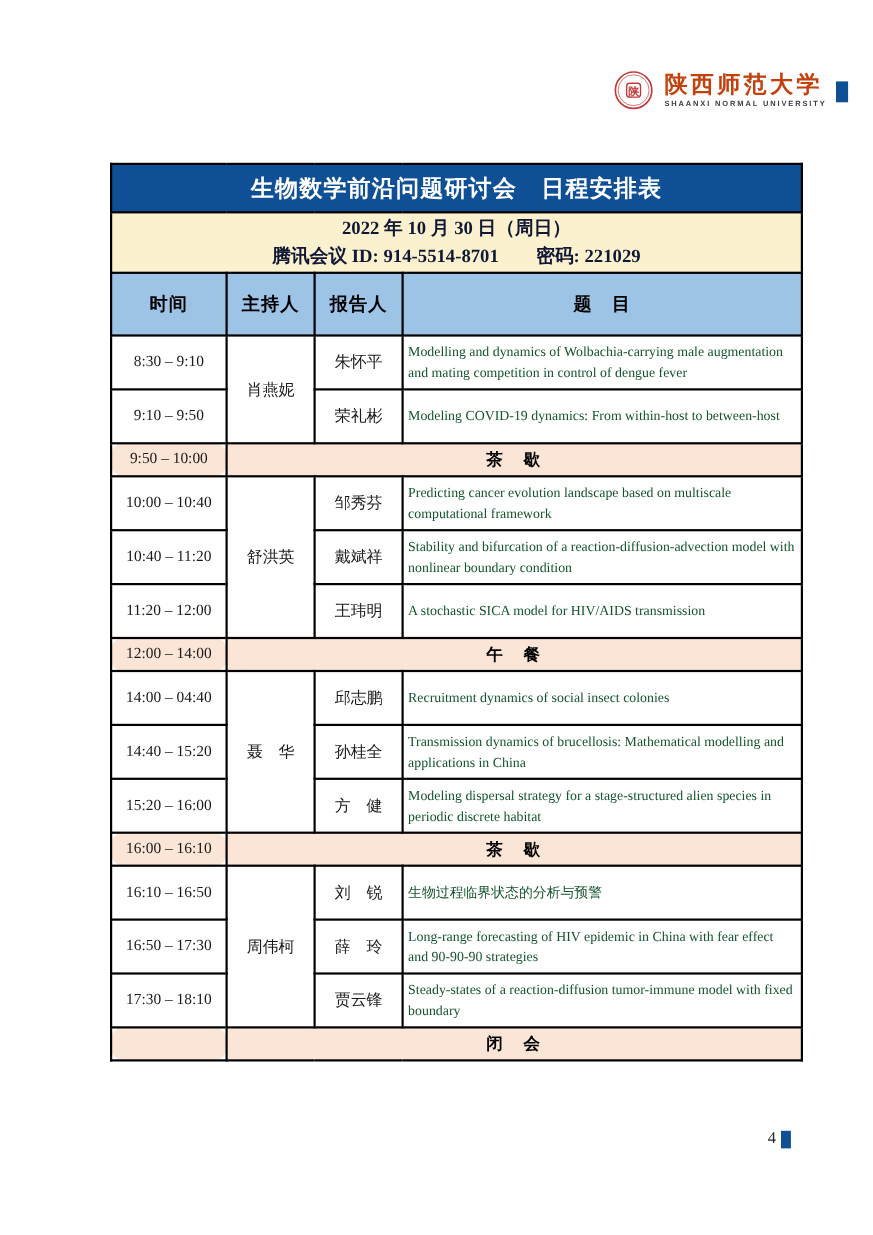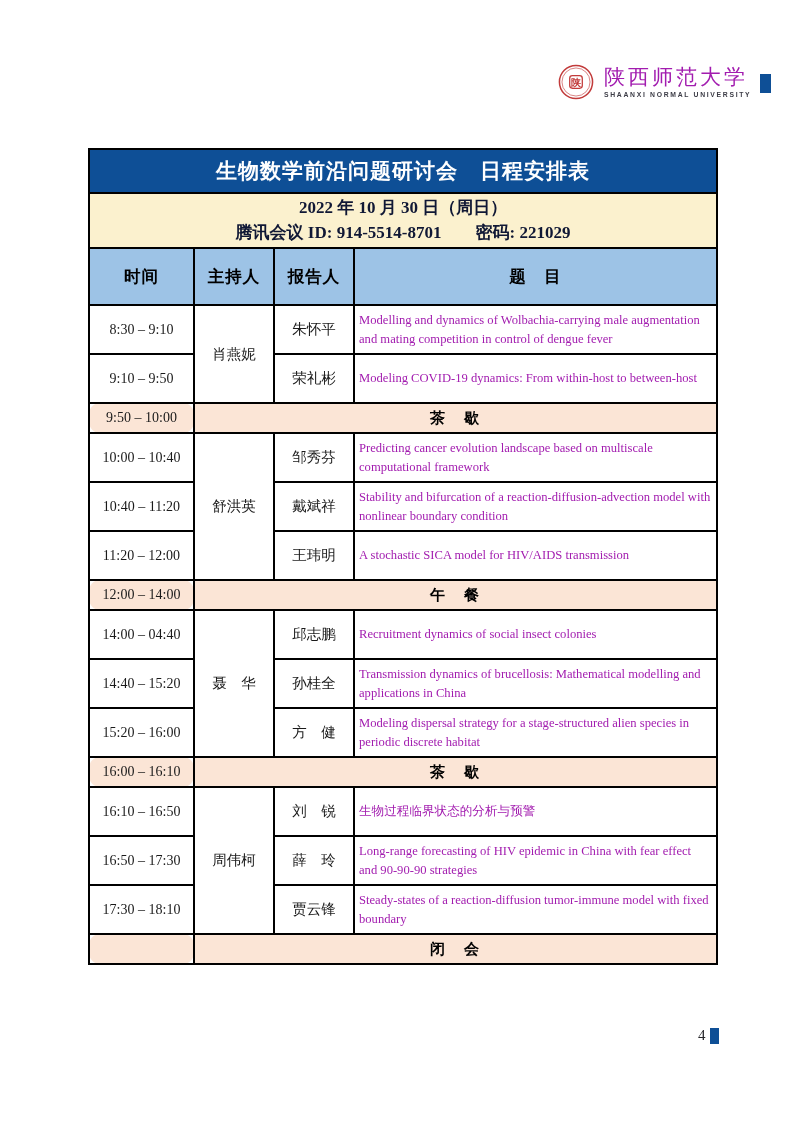--- a/index.html
+++ b/index.html
@@ -19,35 +19,35 @@
   }
 
   
   .uni-header{
     position:absolute;top:64px;left:558px;
     display:flex;align-items:center;
   }
   .seal{width:36px;height:36px;flex:0 0 auto;}
   .uni-text{margin-left:10px;display:flex;flex-direction:column;align-items:flex-start;}
   .uni-cn{
-    font-family:"Liberation Serif", serif;font-weight:normal;font-size:21px;
-    color:#a21caf;letter-spacing:3px;line-height:1.05;white-space:nowrap;
+    font-family:"Liberation Serif", serif;font-weight:bold;font-size:21px;
+    color:#c2410c;letter-spacing:3px;line-height:1.05;white-space:nowrap;
   }
   .uni-en{
     font-family:"Liberation Sans", sans-serif;font-size:6.8px;font-weight:bold;
     color:#3c3c46;letter-spacing:1.7px;margin-top:3px;white-space:nowrap;
   }
   .uni-accent{
     width:11px;height:19px;background:var(--accent-blue);
     margin-left:9px;margin-top:2px;flex:0 0 auto;
   }
 
   
   table.schedule{
-    position:absolute;left:88px;top:148px;width:628px;
+    position:absolute;left:100px;top:148px;width:628px;
     border-collapse:collapse;table-layout:fixed;
   }
   table.schedule td, table.schedule th{
     border:2px solid var(--border-black);
     vertical-align:middle;padding:2px 4px;
   }
   tr.row-title{height:44px;}
   tr.row-title td{
     background:var(--title-bar-bg);text-align:center;
   }
@@ -74,21 +74,21 @@
     text-align:center;font-size:14px;white-space:nowrap;
     font-family:"Liberation Serif", serif;
     border-radius:11px;
   }
   td.c-host, td.c-speaker{
     text-align:center;font-size:14.5px;
     font-family:"Liberation Serif", serif;
   }
   td.c-title{
     text-align:left;font-size:12.6px;line-height:1.5;
-    padding:4px 8px;font-family:"Liberation Serif", serif;color:#a21caf;
+    padding:4px 8px;font-family:"Liberation Serif", serif;color:#14532d;
   }
   tr.row-break{height:30px;padding-left:15px;}
   tr.row-break td{background:var(--break-row-bg);}
   td.c-break-label{
     text-align:center;font-weight:bold;font-size:15px;letter-spacing:2px;
     font-family:Liberation Mono, monospace;color:#000;
   }
 
   
   .page-footer{

